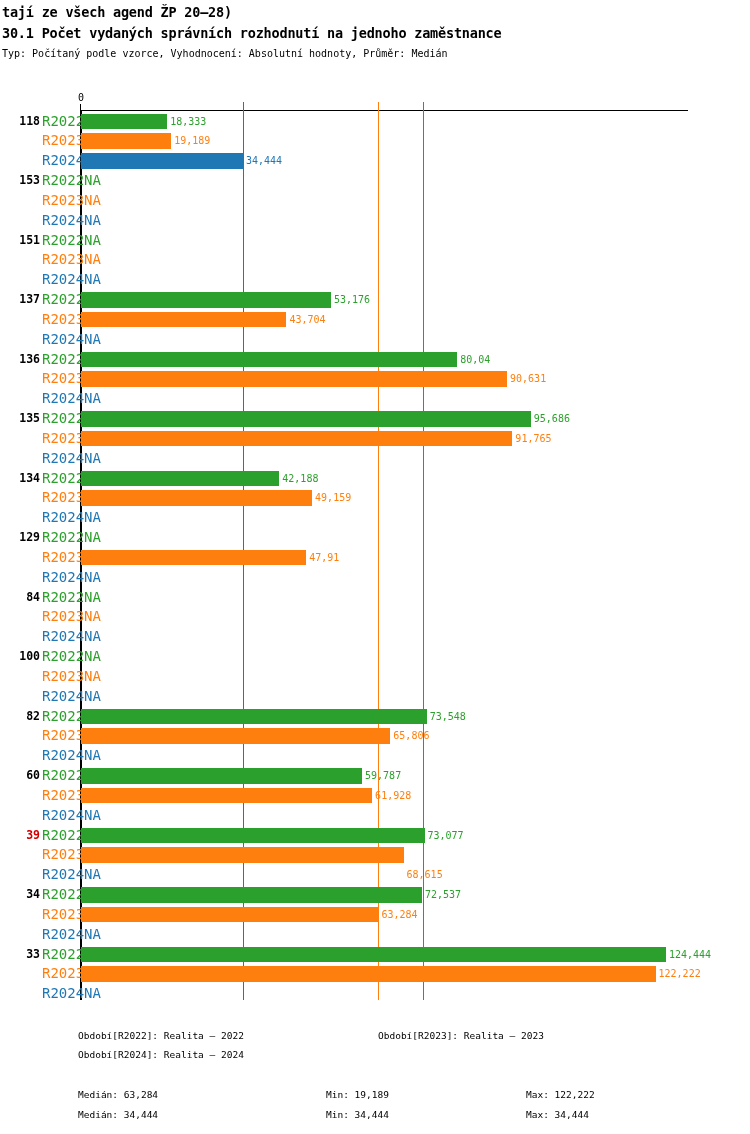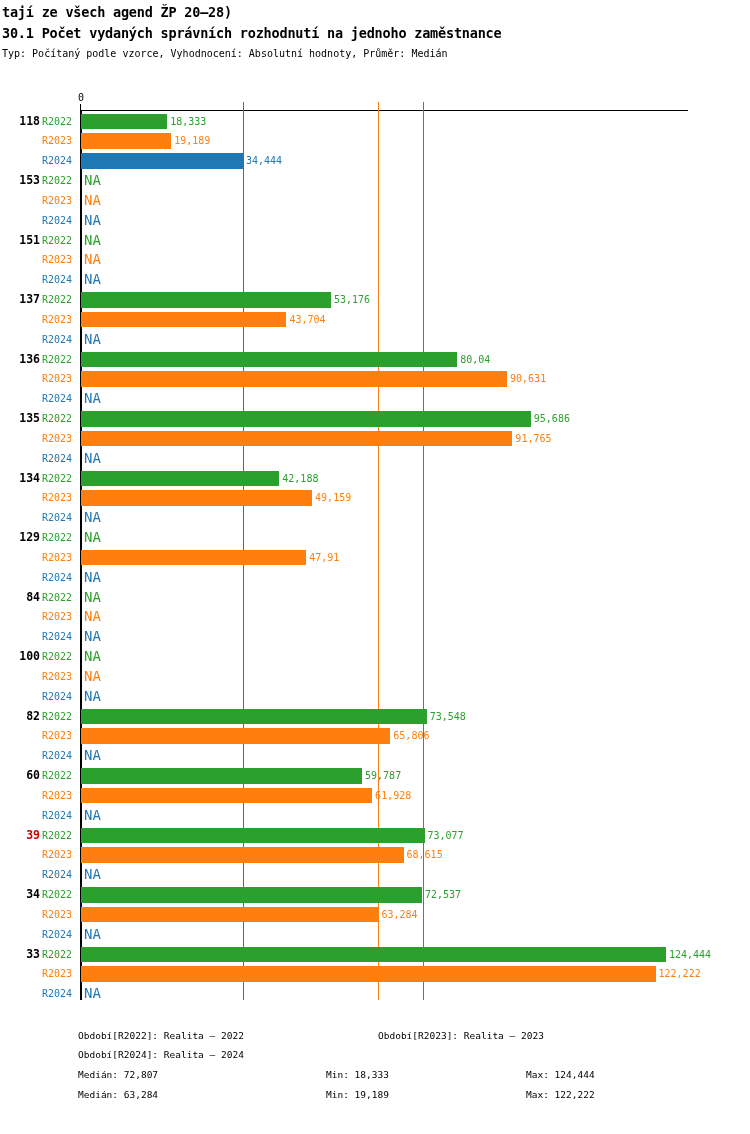--- a/index.html
+++ b/index.html
@@ -104,21 +104,21 @@
     font-weight: 700;
     line-height: 19.8px;
     color: #000;
     white-space: pre;
   }
   .row-id.highlight { color: #d40000; }
   .ser-label {
     position: absolute;
     left: 42px; width: 36px;
     text-align: left;
-    font-size: 10px;
+    font-size: 14px;
     line-height: 19.8px;
     white-space: pre;
   }
   .bar {
     position: absolute;
     left: 81px;
     top: 2.2px;
     height: 15.4px;
   }
   .bar-value {
@@ -378,21 +378,21 @@
         <div class="group" style="top: 727.5px; height: 59.4px;">
           <div class="row" style="top: 0px;">
             <div class="row-id highlight">39</div>
             <div class="ser-label" style="color: rgb(44, 160, 44);">R2022</div>
             <div class="bar" style="width: 343.519px; background: rgb(44, 160, 44);"></div>
             <div class="bar-value" style="left: 424.519px; color: rgb(44, 160, 44);">73,077</div>
           </div>
           <div class="row" style="top: 19.8px;">
             <div class="ser-label" style="color: rgb(255, 127, 14);">R2023</div>
             <div class="bar" style="width: 322.545px; background: rgb(255, 127, 14);"></div>
-            <div class="bar-value" style="left: 403.545px; color: rgb(255, 127, 14);">68,615</div>
+            <div class="bar-value" style="left: 403.545px; color: rgb(255, 127, 14); margin-top: 20px;">68,615</div>
           </div>
           <div class="row" style="top: 39.6px;">
             <div class="ser-label" style="color: rgb(31, 119, 180);">R2024</div>
             <div class="na-value" style="color: rgb(31, 119, 180);">NA</div>
           </div>
         </div>
         <div class="group" style="top: 787px; height: 59.4px;">
           <div class="row" style="top: 0px;">
             <div class="row-id">34</div>
             <div class="ser-label" style="color: rgb(44, 160, 44);">R2022</div>
@@ -430,25 +430,25 @@
   </div>
 
   <div class="footer">
     <div class="legend-row" style="top:0px;">
       <span class="cell c-a">Období[R2022]: Realita – 2022</span>
       <span class="cell c-b">Období[R2023]: Realita – 2023</span>
     </div>
     <div class="legend-row" style="top:19px;">
       <span class="cell c-a">Období[R2024]: Realita – 2024</span>
     </div>
-    <div class="stat-row" style="top:39px;">
-      <span class="cell s-a">Medián: 72,807</span>
-      <span class="cell s-b">Min: 18,333</span>
-      <span class="cell s-c">Max: 124,444</span>
-    </div>
     <div class="stat-row" style="top:59px;">
       <span class="cell s-a">Medián: 63,284</span>
       <span class="cell s-b">Min: 19,189</span>
       <span class="cell s-c">Max: 122,222</span>
     </div>
+    <div class="stat-row" style="top:79px;">
+      <span class="cell s-a">Medián: 34,444</span>
+      <span class="cell s-b">Min: 34,444</span>
+      <span class="cell s-c">Max: 34,444</span>
+    </div>
   </div>
 
 </div>
 
 </body></html>

